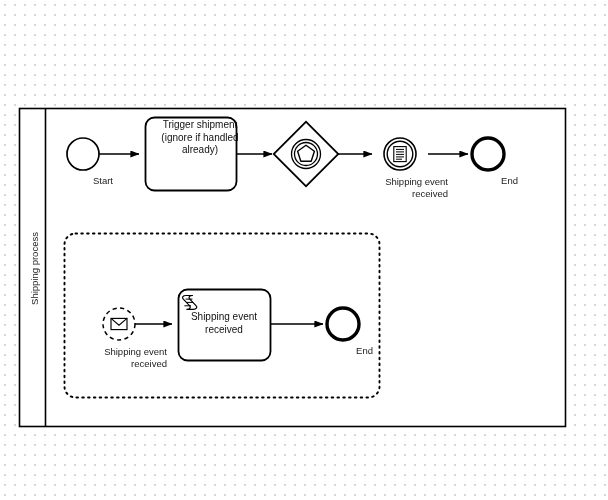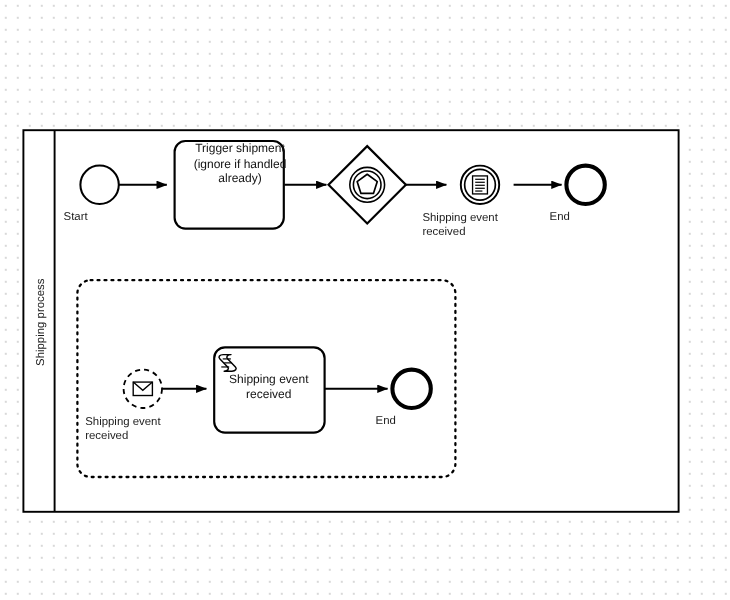--- a/index.html
+++ b/index.html
@@ -29,21 +29,21 @@
     position: absolute;
     left: 0; top: 0;
     width: 608px;
     height: 500px;
   }
   .lbl {
     position: absolute;
     font-family: "Liberation Sans", sans-serif;
     font-size: 9.5px;
     color: #1b1b1b;
-    text-align: left;
+    text-align: right;
     line-height: 11.5px;
     white-space: pre-line;
     user-select: none;
   }
   .tasklbl {
     position: absolute;
     font-family: "Liberation Sans", sans-serif;
     font-size: 10px;
     color: #111111;
     text-align: center;

